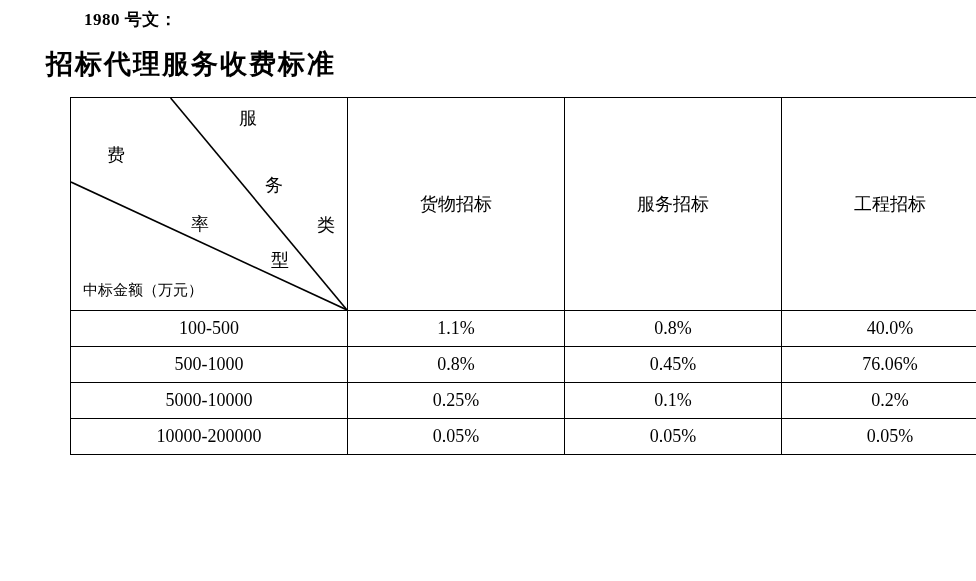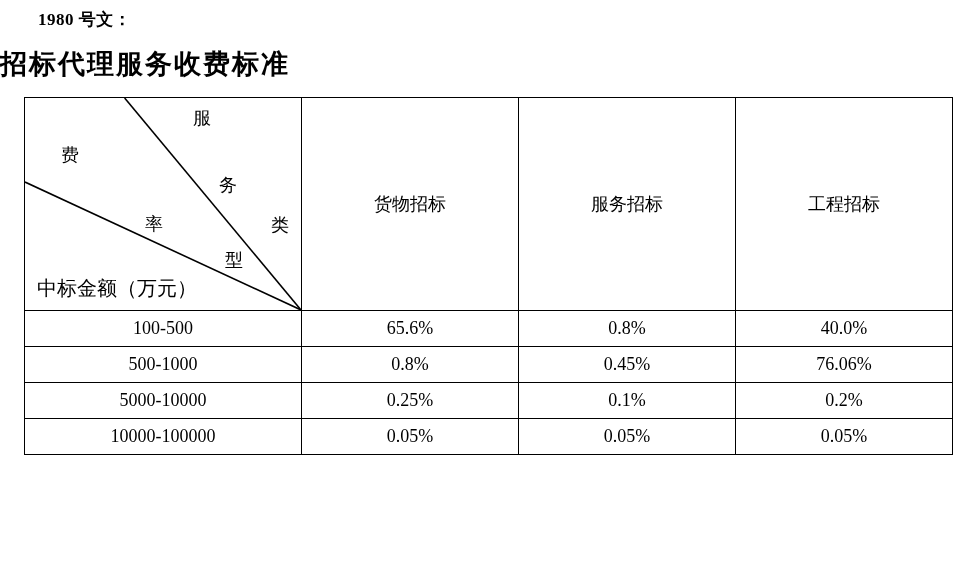--- a/index.html
+++ b/index.html
@@ -11,20 +11,21 @@
     height: 581px;
     background: #ffffff;
     font-family: "Liberation Serif", serif;
     color: #000000;
     overflow: hidden;
   }
   .page {
     position: relative;
     width: 788px;
     height: 581px;
+    margin-left: 46px;
   }
   .doc-ref {
     position: absolute;
     left: 38px;
     top: 8px;
     font-family: "Liberation Serif", serif;
     font-size: 17px;
     font-weight: bold;
     letter-spacing: 0.5px;
   }
@@ -78,21 +79,21 @@
   }
   .lbl-fee      { left: 36px;  top: 48px; }
   .lbl-rate     { left: 120px; top: 117px; }
   .lbl-service  { left: 168px; top: 11px; }
   .lbl-type     { left: 194px; top: 78px; }
   .lbl-class    { left: 246px; top: 118px; }
   .lbl-kind     { left: 200px; top: 153px; }
   .lbl-amount {
     left: 12px;
     bottom: 12px;
-    font-size: 20px;
+    font-size: 15px;
   }
   .type-col-head {
     height: 212px;
     font-size: 20px;
   }
   .row-cell {
     height: 35px;
     font-size: 18px;
   }
 </style>
@@ -127,38 +128,38 @@
           <span class="lbl lbl-kind">型</span>
           <span class="lbl lbl-amount">中标金额（万元）</span>
         </td>
         <td class="type-col-head">货物招标</td>
         <td class="type-col-head">服务招标</td>
         <td class="type-col-head">工程招标</td>
       </tr>
 
       <tr>
         <td class="row-cell">100-500</td>
-        <td class="row-cell">65.6%</td>
+        <td class="row-cell">1.1%</td>
         <td class="row-cell">0.8%</td>
         <td class="row-cell">40.0%</td>
       </tr>
       <tr>
         <td class="row-cell">500-1000</td>
         <td class="row-cell">0.8%</td>
         <td class="row-cell">0.45%</td>
         <td class="row-cell">76.06%</td>
       </tr>
       <tr>
         <td class="row-cell">5000-10000</td>
         <td class="row-cell">0.25%</td>
         <td class="row-cell">0.1%</td>
         <td class="row-cell">0.2%</td>
       </tr>
       <tr>
-        <td class="row-cell">10000-100000</td>
+        <td class="row-cell">10000-200000</td>
         <td class="row-cell">0.05%</td>
         <td class="row-cell">0.05%</td>
         <td class="row-cell">0.05%</td>
       </tr>
     </tbody>
   </table>
 
 </div>
 
 </body></html>

